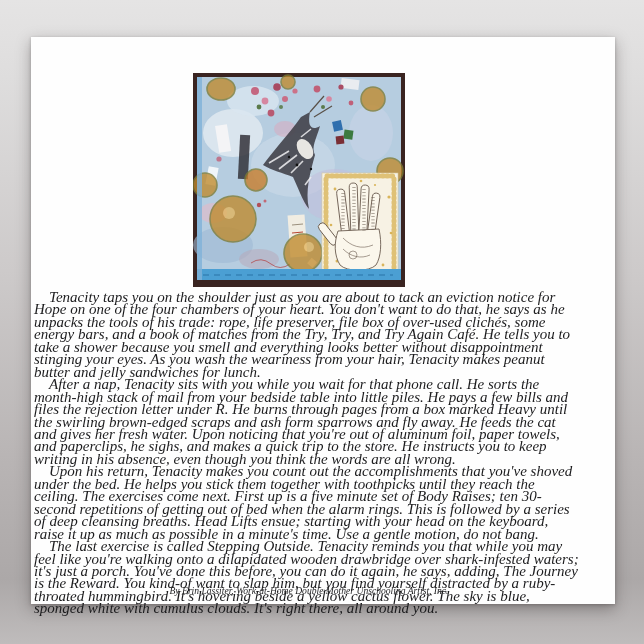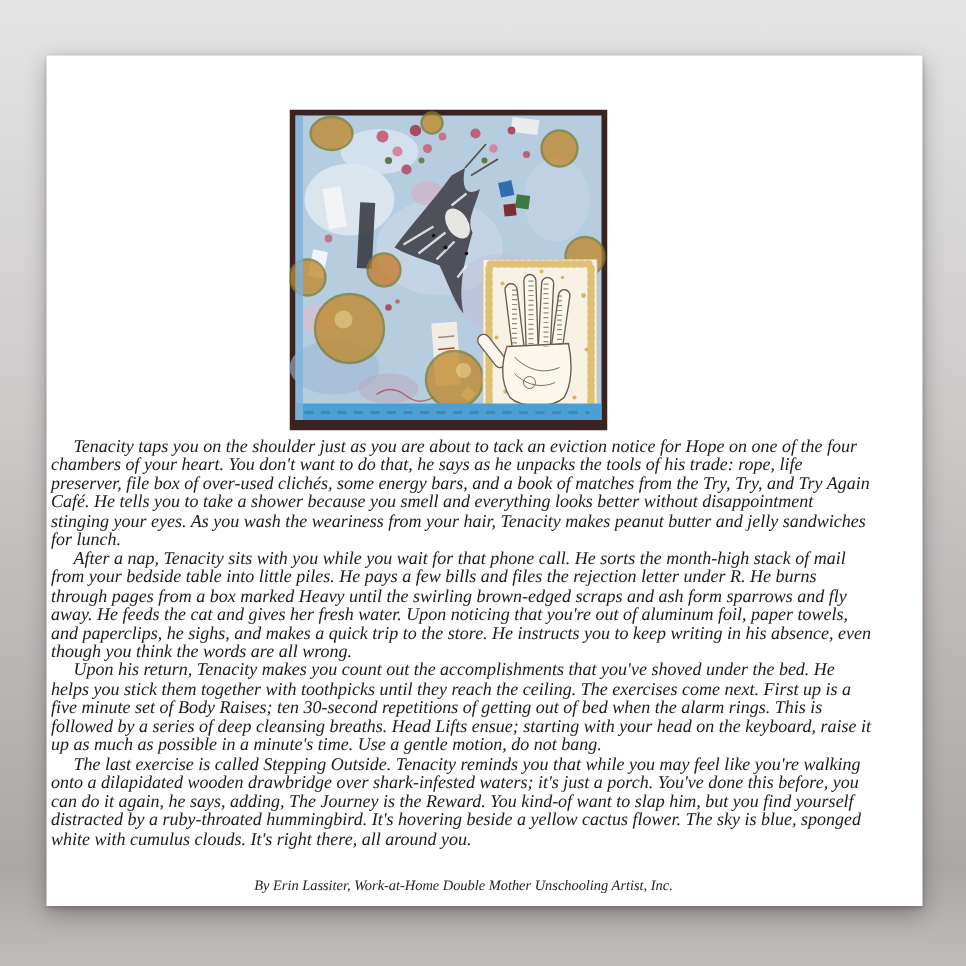--- a/index.html
+++ b/index.html
@@ -21,21 +21,21 @@
     text-align:center;
     font-style:italic;font-weight:500;font-size:30px;line-height:1;
     color:#181818;letter-spacing:.5px;
   }
   .art{
     position:absolute;left:162px;top:36px;width:212px;height:214px;
   }
   .art svg{display:block;width:212px;height:214px;}
   .text-block{
     position:absolute;left:3px;top:254px;width:547px;
-    font-style:italic;font-size:12px;line-height:12.45px;color:#1c1c1e;
+    font-style:italic;font-size:15px;line-height:12.45px;color:#1c1c1e;
     text-align:left;
   }
   .text-block p{margin:0;text-indent:15px;}
   .attribution{
     position:absolute;left:0;top:548px;width:556px;
     text-align:center;font-style:italic;font-size:9.6px;color:#232325;
   }
 </style>
 </head>
 <body>

